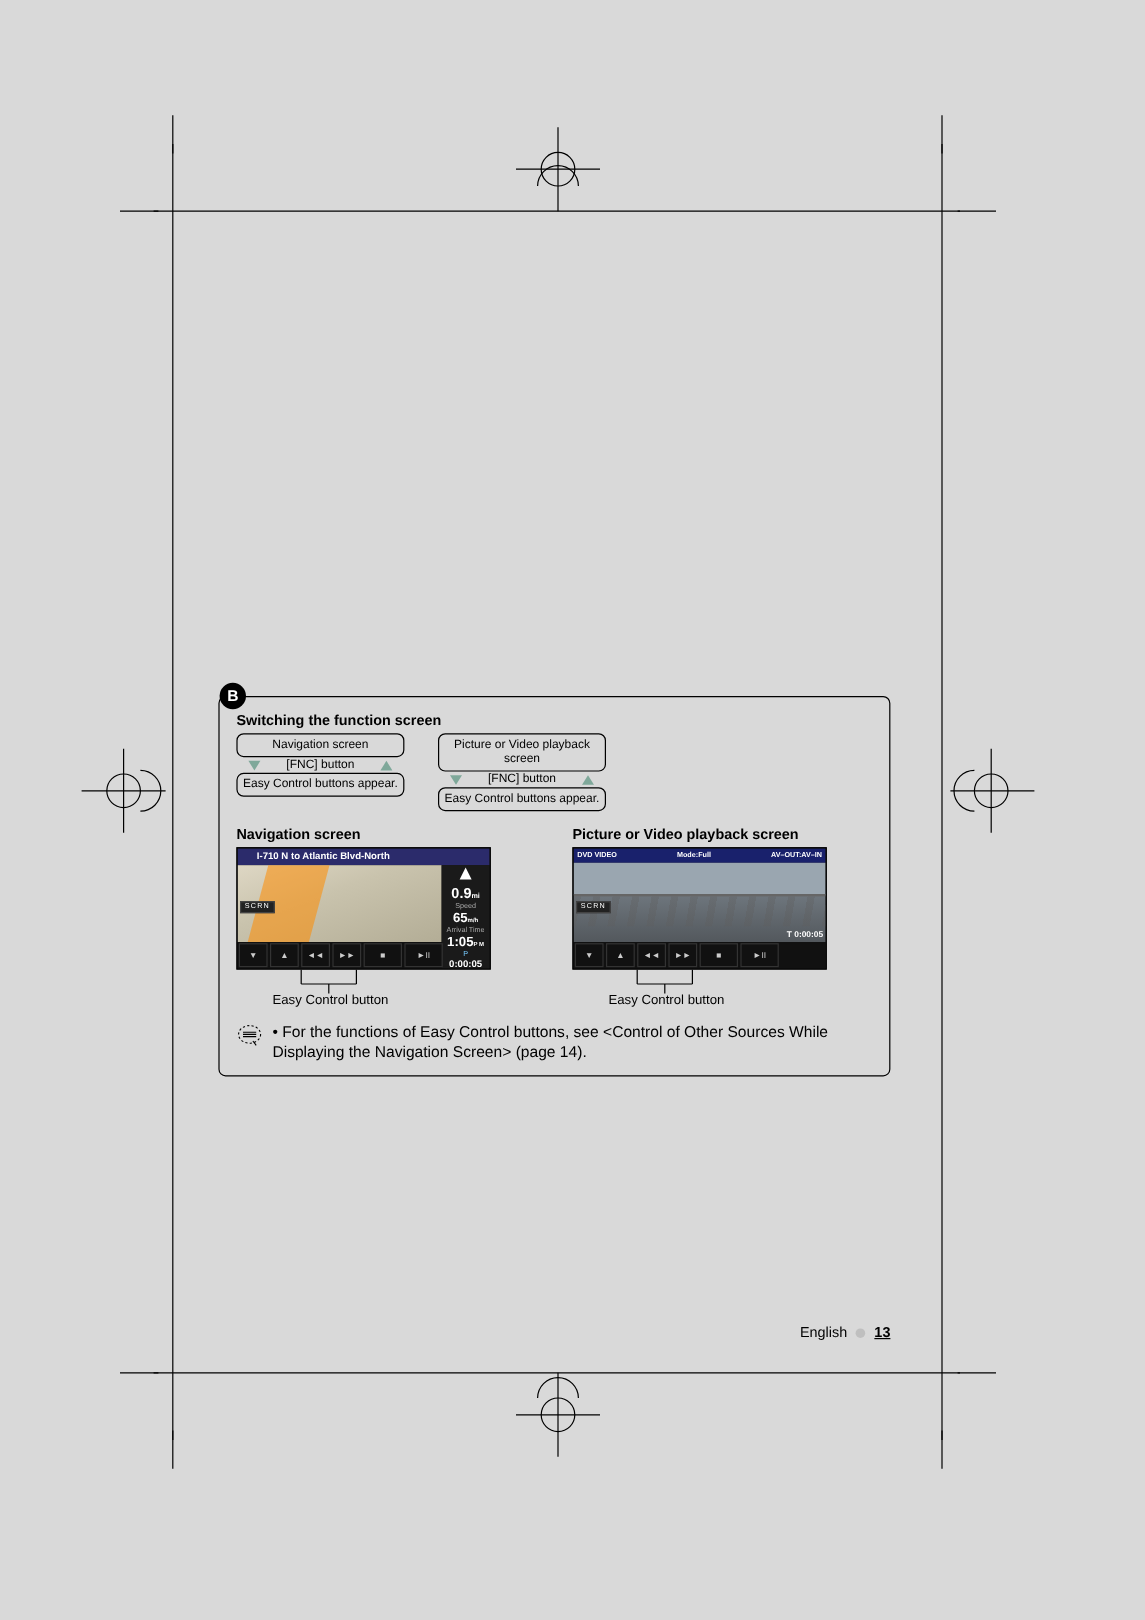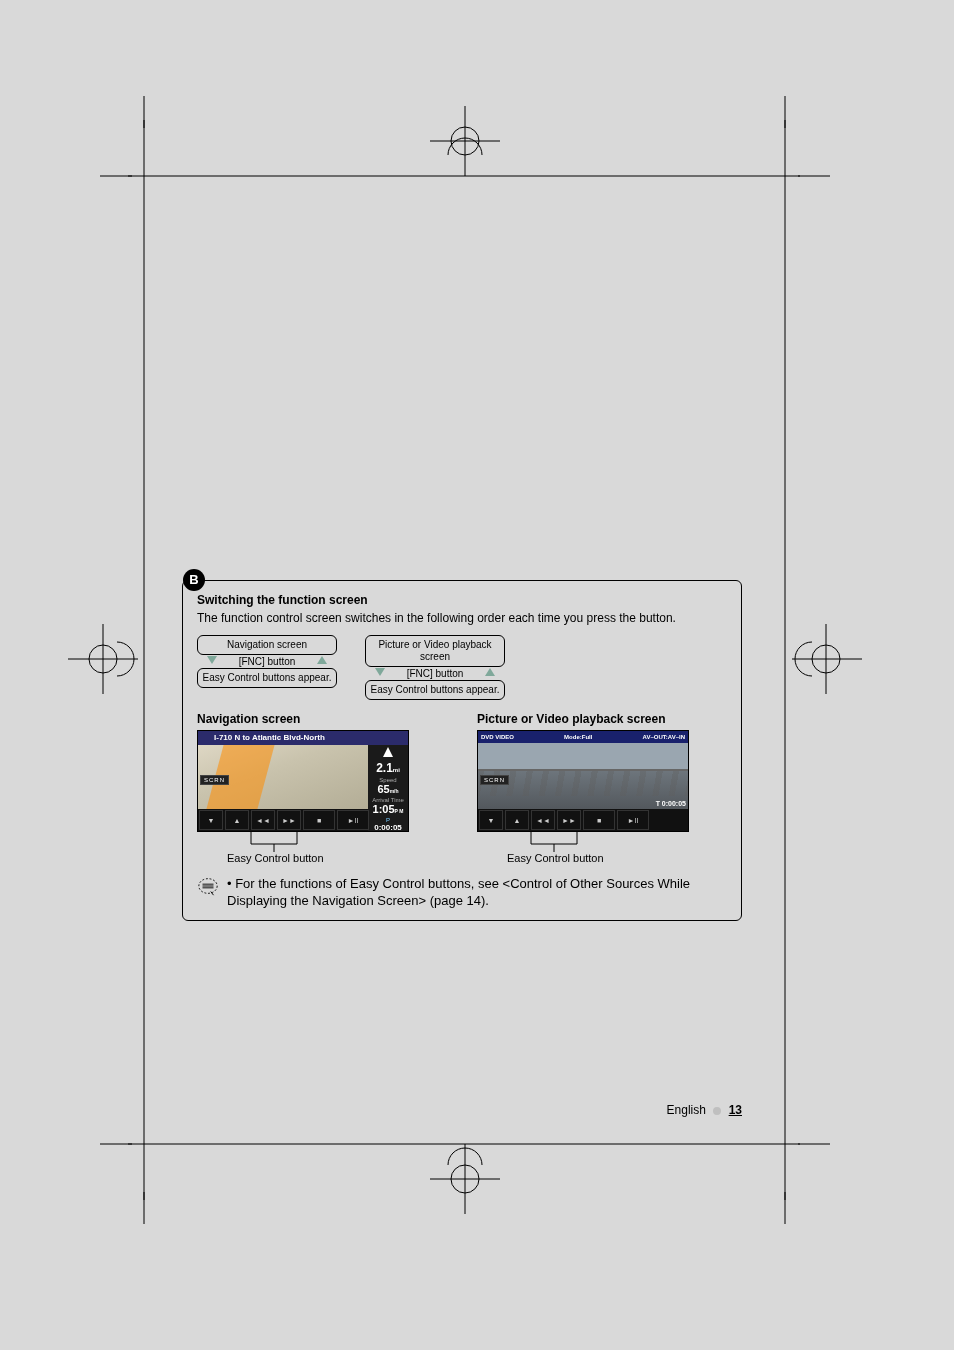--- a/index.html
+++ b/index.html
@@ -73,21 +73,21 @@
     font-size: 10px;
     text-align: center;
     padding: 3px 2px;
     box-sizing: border-box;
     line-height: 1.2;
   }
   .flow-arrows {
     display: flex;
     justify-content: space-between;
     width: 86%;
-    align-items: flex-start;
+    align-items: center;
     font-size: 10px;
     padding: 1px 0;
   }
   .tri-down {
     width: 0; height: 0;
     border-left: 5px solid transparent;
     border-right: 5px solid transparent;
     border-top: 8px solid #7fa89a;
   }
   .tri-up {
@@ -296,21 +296,20 @@
   <line x1="100" y1="176" x2="132" y2="176" stroke="#000"></line>
   <line x1="798" y1="176" x2="830" y2="176" stroke="#000"></line>
   <line x1="100" y1="1144" x2="132" y2="1144" stroke="#000"></line>
   <line x1="798" y1="1144" x2="830" y2="1144" stroke="#000"></line>
 </svg>
 
 <div class="section-box">
   <div class="badge">B</div>
 
   <p class="section-title">Switching the function screen</p>
-  <p class="section-desc">The function control screen switches in the following order each time you press the button.</p>
 
   <div class="flow-row">
     <div class="flow-col">
       <div class="flow-box">Navigation screen</div>
       <div class="flow-arrows">
         <span class="tri-down"></span>
         <span>[FNC] button</span>
         <span class="tri-up"></span>
       </div>
       <div class="flow-box">Easy Control buttons appear.</div>
@@ -329,21 +328,21 @@
   <div class="screens-row">
 
     <div class="screen-col">
       <p class="screen-label">Navigation screen</p>
       <div class="screen-shot">
         <div class="ns-top">I-710 N to Atlantic Blvd-North</div>
         <div class="ns-map"></div>
         <div class="ns-scrn">SCRN</div>
         <div class="ns-side">
           <div class="ns-arrow"></div>
-          <div class="dist"><span>2.1</span><span style="font-size:6px">mi</span></div>
+          <div class="dist"><span>0.9</span><span style="font-size:6px">mi</span></div>
           <div class="lbl">Speed</div>
           <div class="spd"><span>65</span><span style="font-size:5px">m/h</span></div>
           <div class="lbl">Arrival Time</div>
           <div class="arr"><span>1:05</span><span style="font-size:5px">P M</span></div>
           <div style="font-size:6px;color:#7cf;margin-top:2px;"><span>P</span></div>
           <div class="tm">0:00:05</div>
         </div>
         <div class="ns-bottom">
           <div class="ns-btn">▼</div>
           <div class="ns-btn">▲</div>

